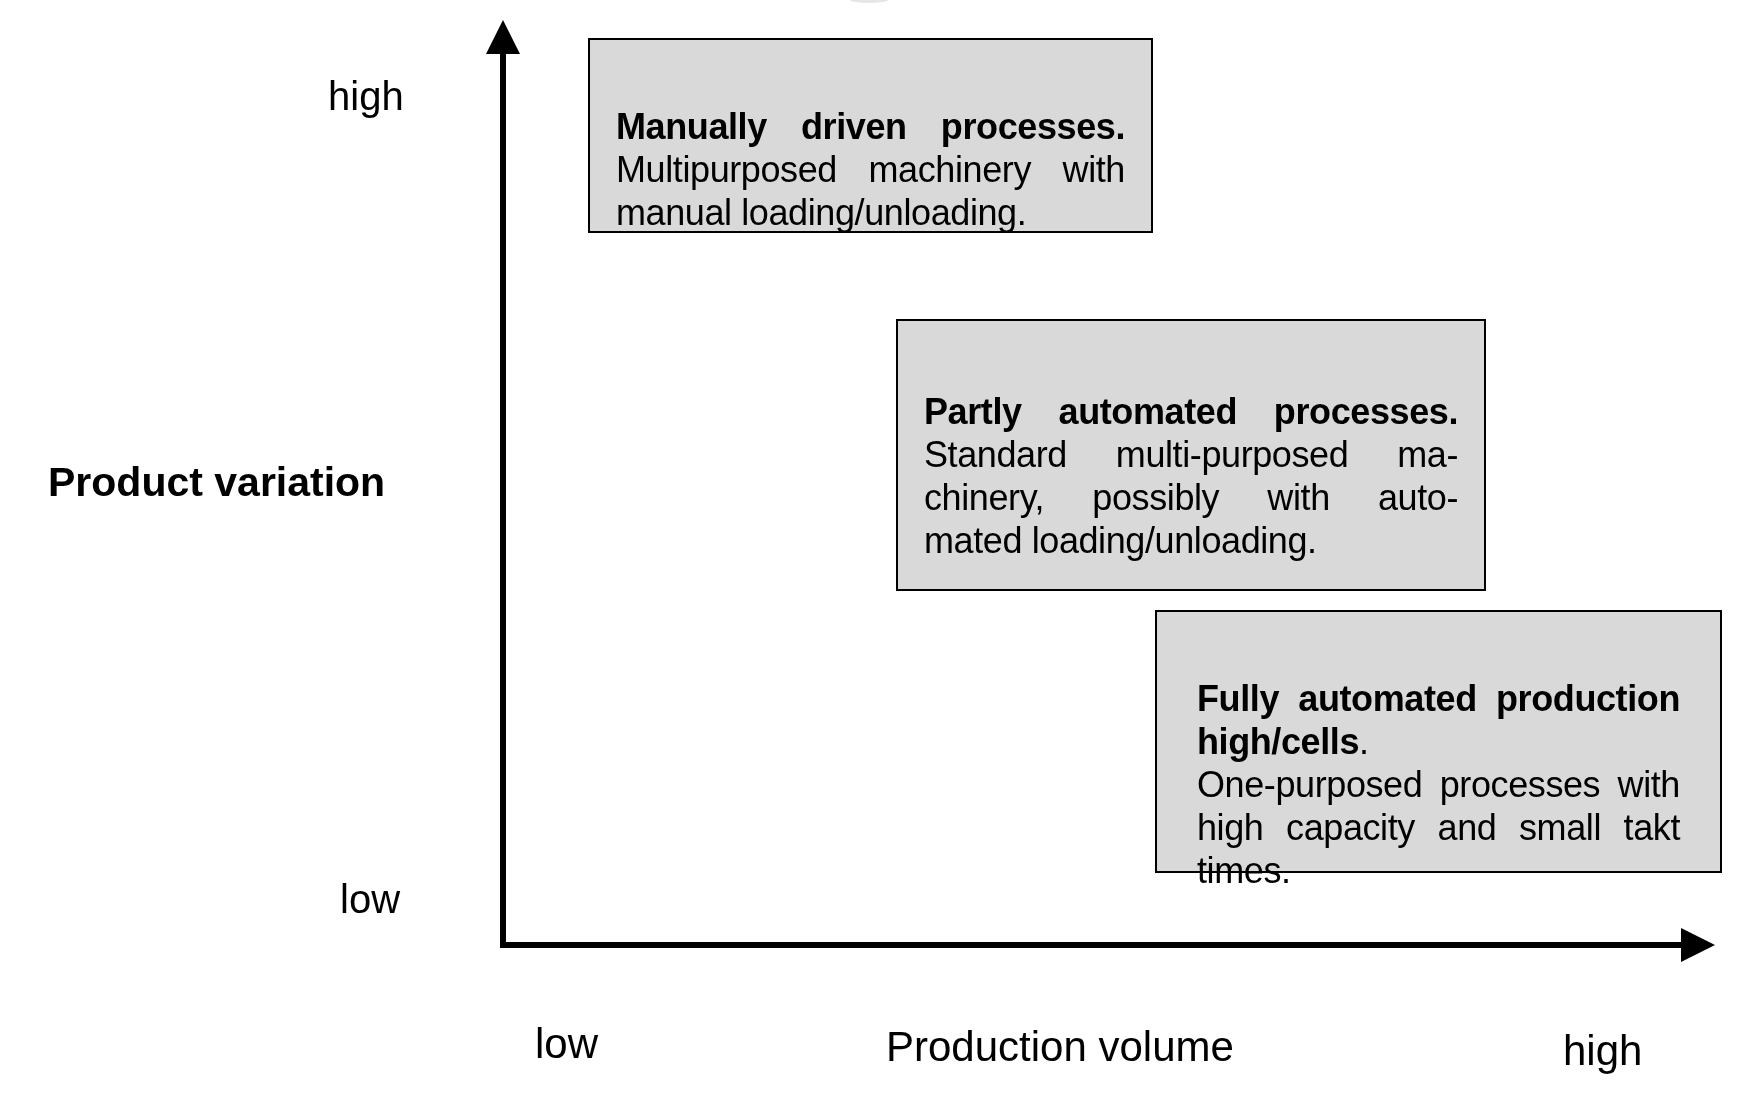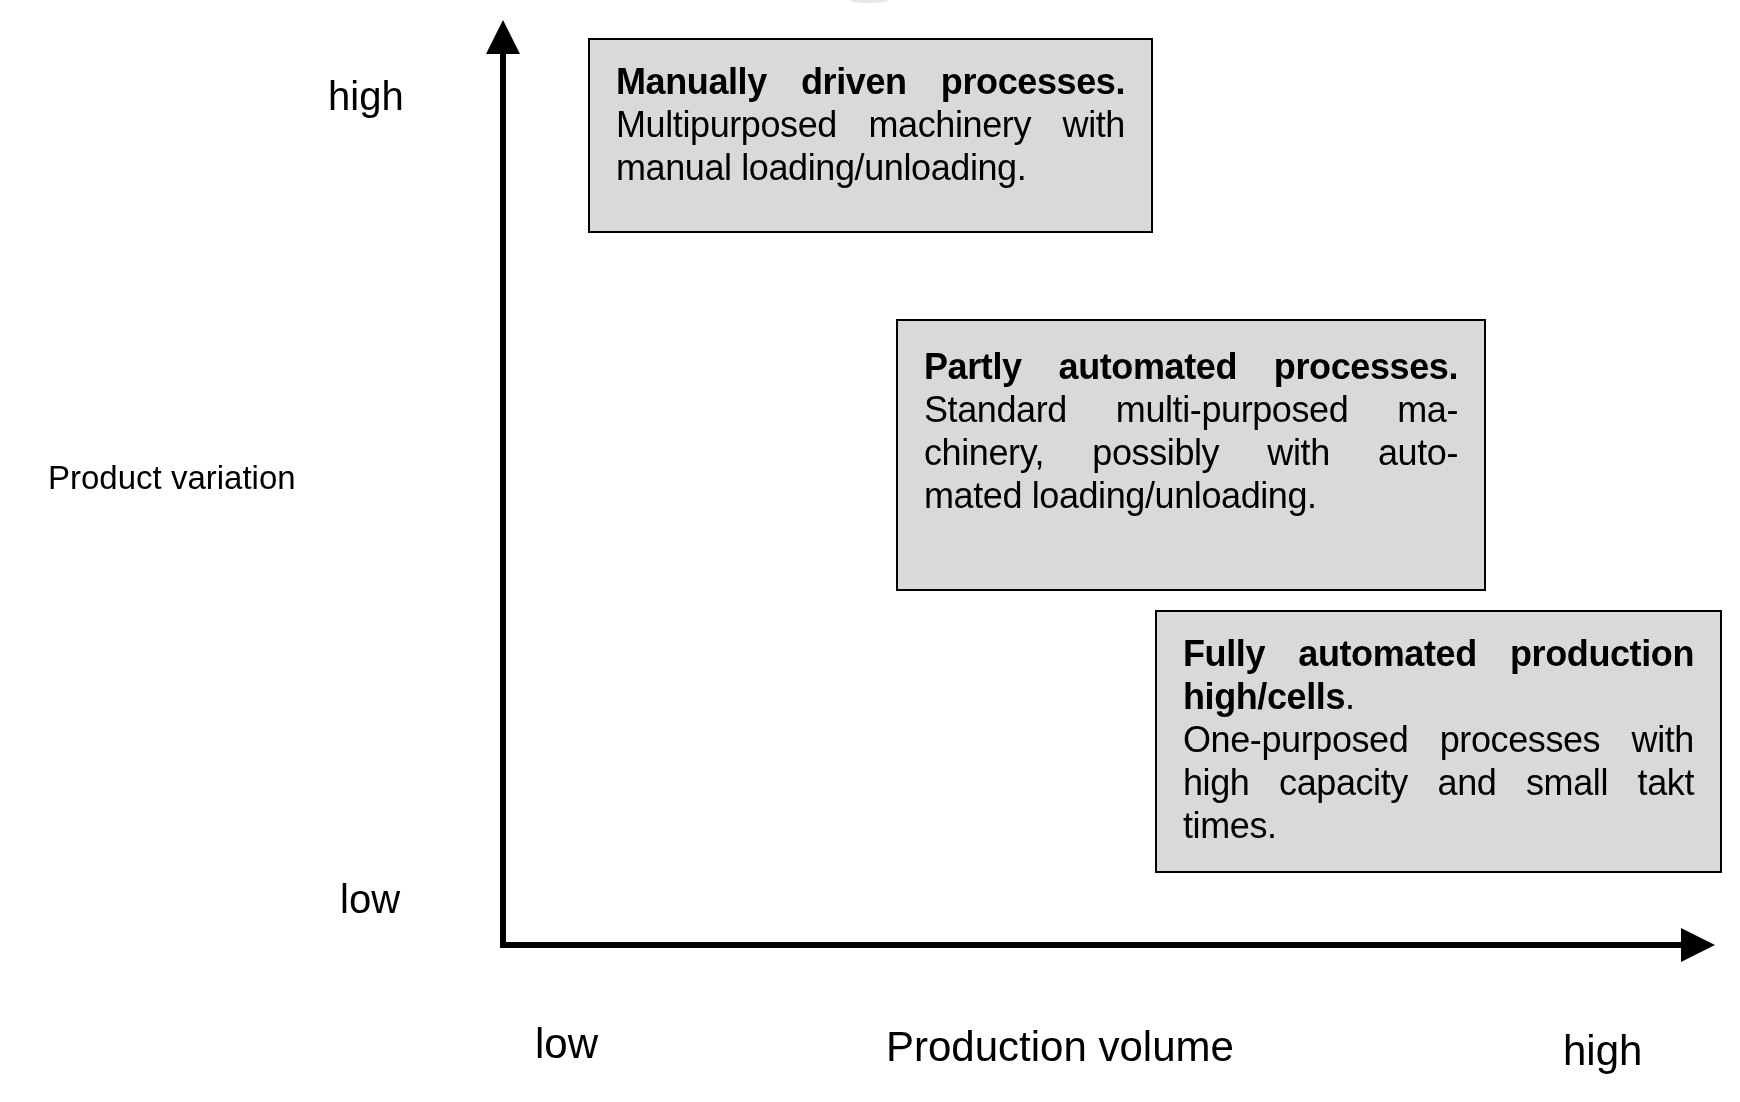--- a/index.html
+++ b/index.html
@@ -29,42 +29,42 @@
     left: 1681px; top: 928px;
     border-top: 17px solid transparent;
     border-bottom: 17px solid transparent;
     border-left: 34px solid #000;
   }
 
   
   .lbl { position: absolute; white-space: nowrap; line-height: 1.12; margin-top: 24px; }
   #y-high-label  { left: 328px; top: 50px;  font-size: 40px; }
   #y-low-label   { left: 340px; top: 853px; font-size: 40px; }
-  #y-title-label { left: 48px;  top: 436px; font-size: 33px; }
+  #y-title-label { left: 48px;  top: 436px; font-size: 41px; font-weight: bold; }
   #x-low-label   { left: 535px; top: 996px; font-size: 42px; }
   #x-title-label { left: 886px; top: 999px; font-size: 42px; }
   #x-high-label  { left: 1563px; top: 1003px; font-size: 42px; }
 
   
   .box {
     position: absolute;
     background: #d9d9d9;
     border: 2px solid #000;
     box-sizing: border-box;
     font-size: 36px;
     line-height: 43px;
     letter-spacing: -0.4px;
   }
   #box-manual { left: 588px;  top: 38px;  width: 565px; height: 195px; padding: 20px 26px; }
   #box-partly { left: 896px;  top: 319px; width: 590px; height: 272px; padding: 24px 26px; }
-  #box-fully  { left: 1155px; top: 610px; width: 567px; height: 263px; padding: 20px 26px; }
+  #box-fully  { left: 1155px; top: 610px; width: 567px; height: 263px; padding: 20px 40px; }
 
   .box .line { text-align: justify; text-align-last: justify; }
   .box .line.left { text-align: right; text-align-last: left; }
-  .bold { font-weight: bold; }
+  .bold { font-weight: bold; margin-top: 45px; }
 
   
   #top-artifact {
     position: absolute;
     left: 850px; top: -3px; width: 38px; height: 6px;
     background: #dcdcdc; border-radius: 50%; opacity: 0.7;
   }
 </style>
 </head>
 <body>

